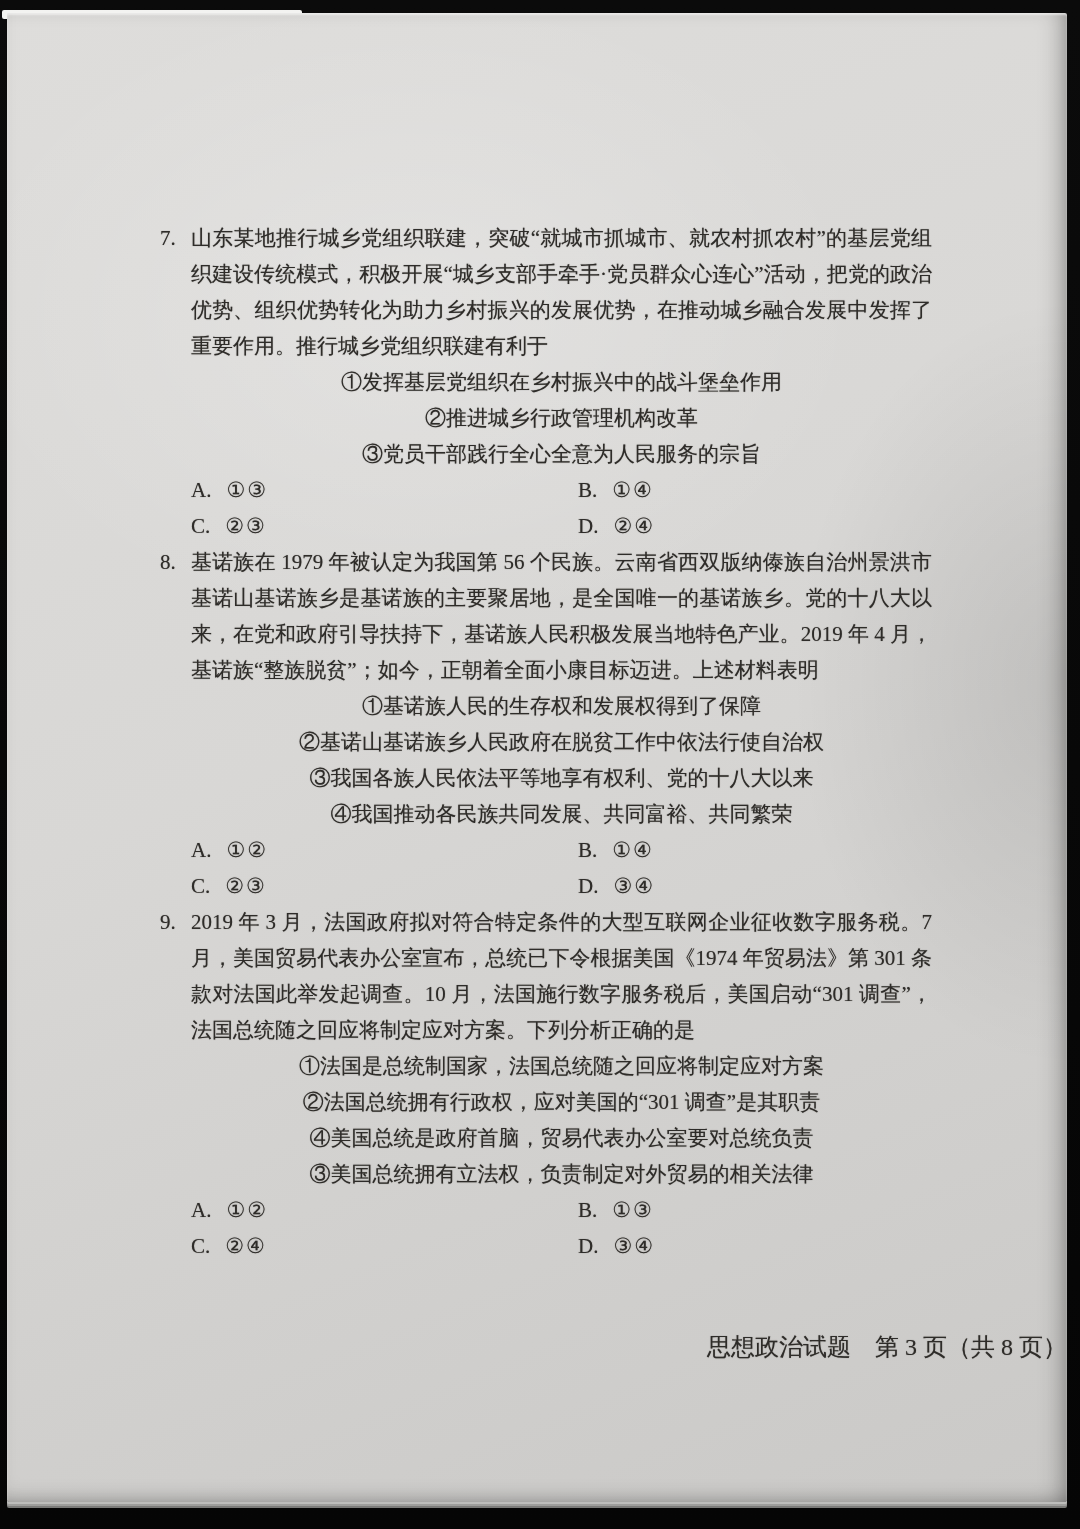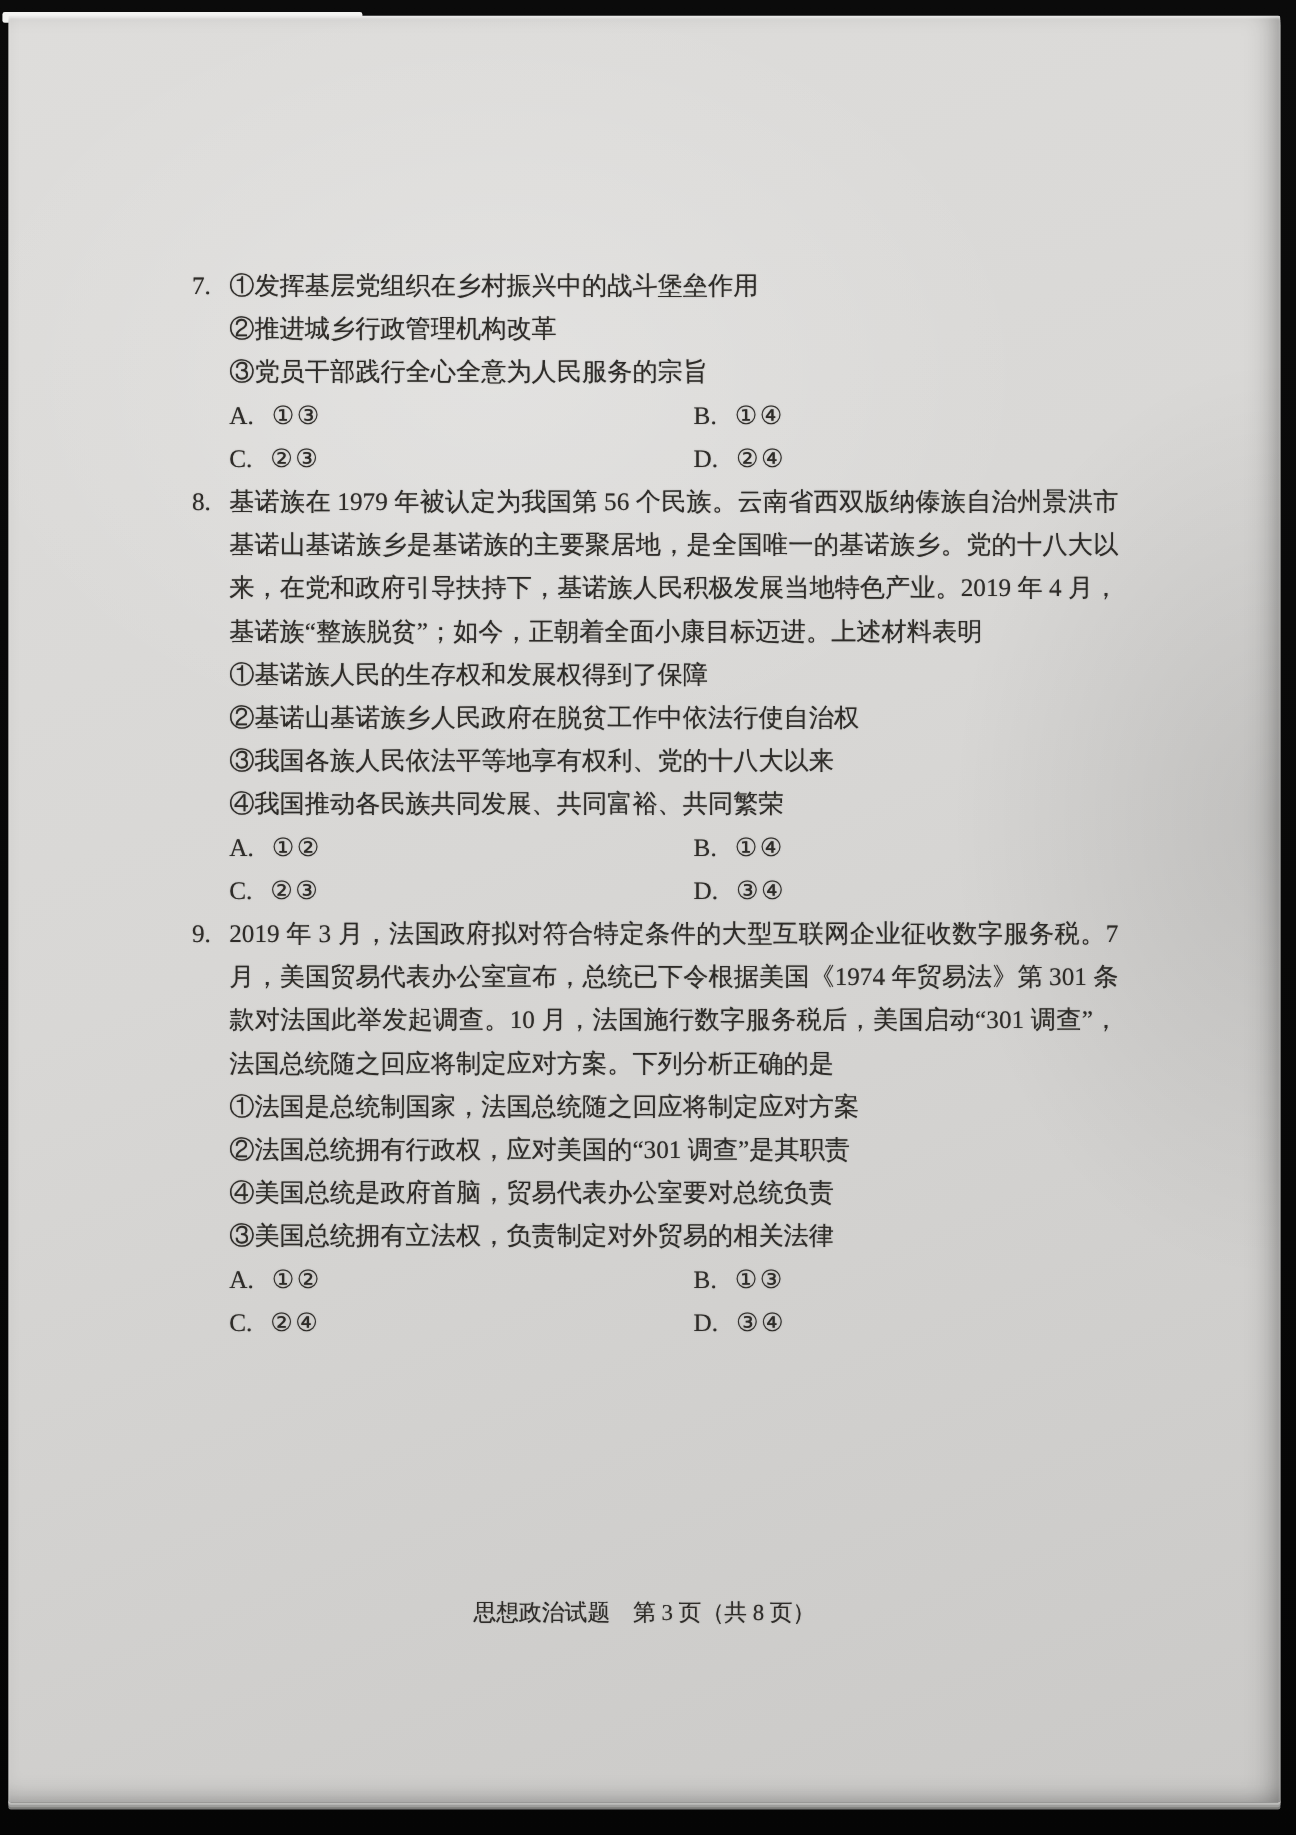--- a/index.html
+++ b/index.html
@@ -36,46 +36,47 @@
     position: absolute;
     top: 207px; left: 184px; right: 135px;
     color: #2e2c29;
     font-size: 21px;
     line-height: 36px;
     text-shadow: 0 0 1px rgba(62,58,54,0.6);
   }
   .question { position: relative; }
   .q-num { position: absolute; left: -31px; top: 0; }
   .q-stem { margin: 0; text-align: justify; }
-  .q-item { margin: 0; }
+  .q-item { margin: 0; text-align: center; }
   .choice-row { display: flex; }
   .choice { display: block; }
   .choice-first { width: 387px; }
   .choice-label { display: inline-block; margin-right: 15px; }
   .choice-value { display: inline-block; letter-spacing: 2px; }
   .footer {
     position: absolute;
     left: 0; right: 0; top: 1318px;
-    text-align: center;
+    text-align: right;
     color: #2e2c29;
-    font-size: 19px;
+    font-size: 24px;
     text-shadow: 0 0 1px rgba(62,58,54,0.6);
   }
 </style>
 </head>
 <body>
 
 <div class="scan-root">
   <div class="top-sliver"></div>
 
   <div class="paper">
     <main class="content">
 
       <section class="question">
         <span class="q-num">7.</span>
+        <p class="q-stem">山东某地推行城乡党组织联建，突破“就城市抓城市、就农村抓农村”的基层党组织建设传统模式，积极开展“城乡支部手牵手·党员群众心连心”活动，把党的政治优势、组织优势转化为助力乡村振兴的发展优势，在推动城乡融合发展中发挥了重要作用。推行城乡党组织联建有利于</p>
         <p class="q-item">①发挥基层党组织在乡村振兴中的战斗堡垒作用</p>
         <p class="q-item">②推进城乡行政管理机构改革</p>
         <p class="q-item">③党员干部践行全心全意为人民服务的宗旨</p>
         <div class="choice-row">
           <span class="choice choice-first">
             <span class="choice-label">A.</span><span class="choice-value">①③</span>
           </span>
           <span class="choice">
             <span class="choice-label">B.</span><span class="choice-value">①④</span>
           </span>

